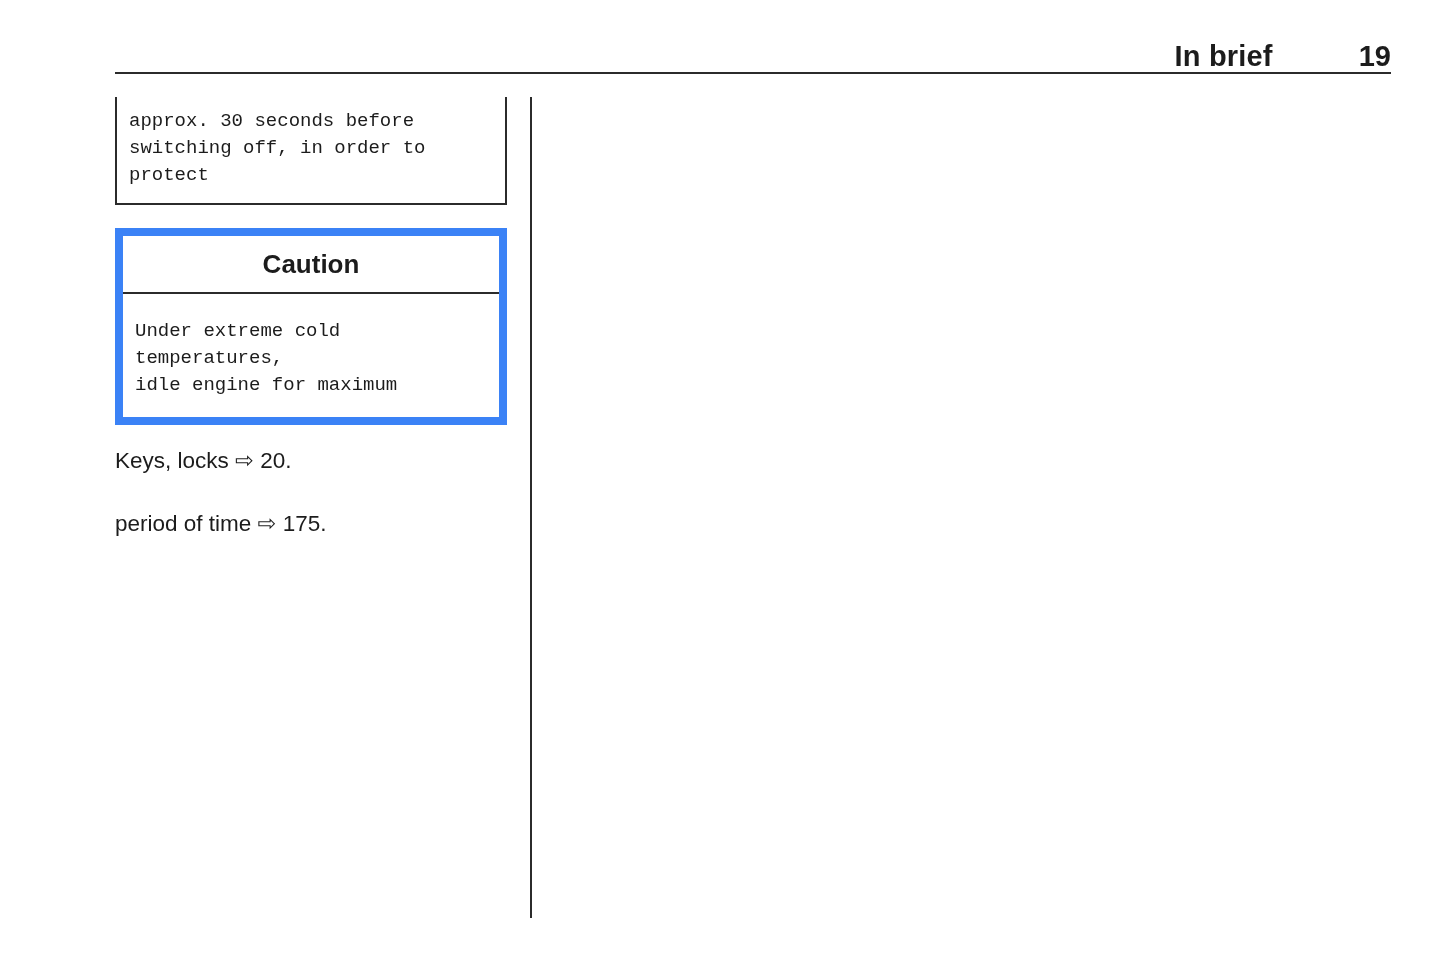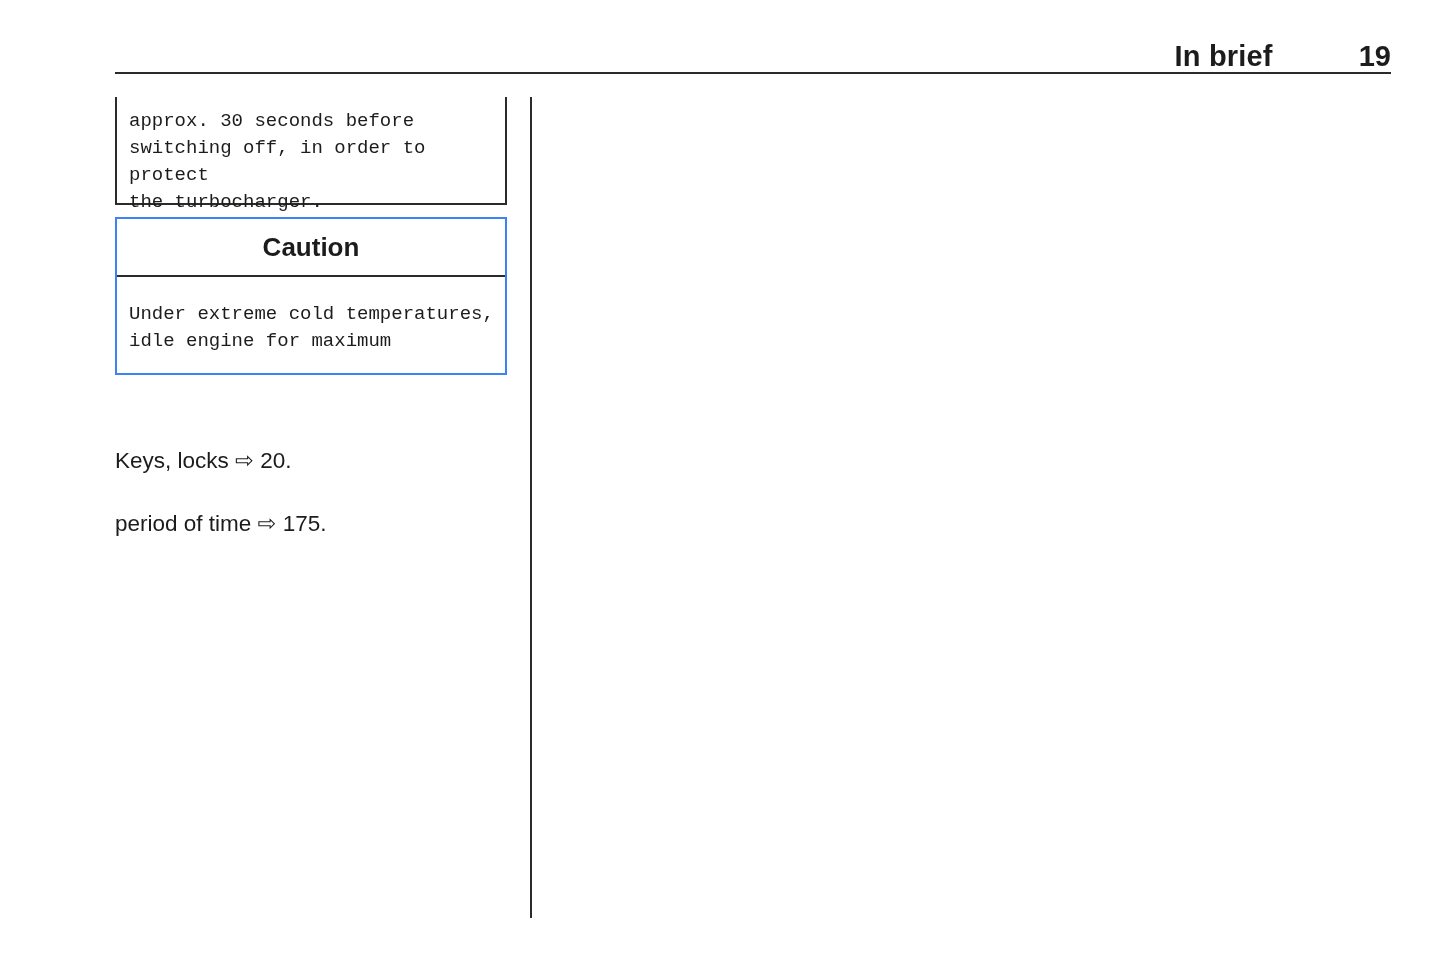--- a/index.html
+++ b/index.html
@@ -71,24 +71,24 @@
   }
   .body-text {
     font-size: 19px;
     line-height: 27px;
     font-family: Liberation Mono, monospace;
   }
 
   .caution-box {
     position: absolute;
     left: 115px;
-    top: 217px;
+    top: 228px;
     width: 392px;
     box-sizing: border-box;
-    border: 2px solid #3b82f6;
+    border: 8px solid #3b82f6;
   }
   .caution-title {
     box-sizing: border-box;
     height: 58px;
     border-bottom: 2px solid #2b2b2b;
     display: flex;
     align-items: center;
     justify-content: center;
     font-size: 26px;
     font-weight: bold;
@@ -121,21 +121,20 @@
     <span class="section-title">In brief</span>
     <span class="page-number">19</span>
   </div>
   <div class="header-rule"></div>
 
   <div class="column-divider"></div>
 
   <div class="continuation-box">
     <div class="body-text">approx. 30 seconds before</div>
     <div class="body-text">switching off, in order to protect</div>
-    <div class="body-text">the turbocharger.</div>
   </div>
 
   <div class="caution-box">
     <div class="caution-title">Caution</div>
     <div class="caution-body">
       <div class="body-text">Under extreme cold temperatures,</div>
       <div class="body-text">idle engine for maximum</div>
     </div>
   </div>
 

